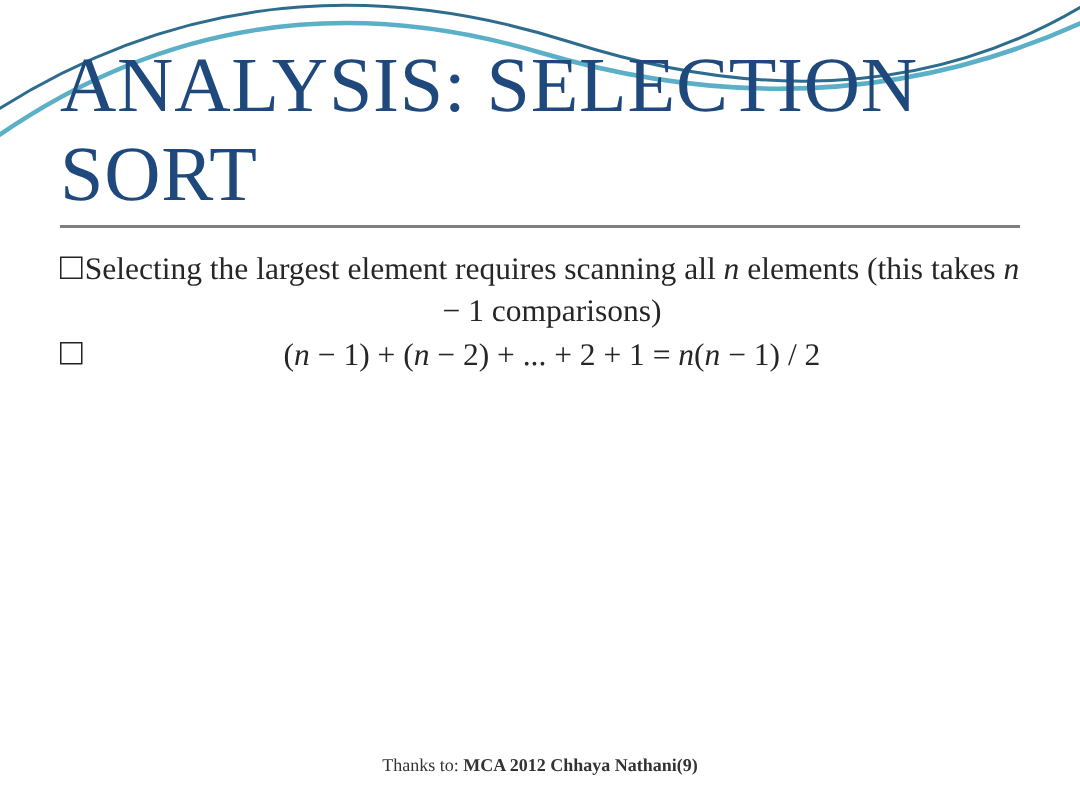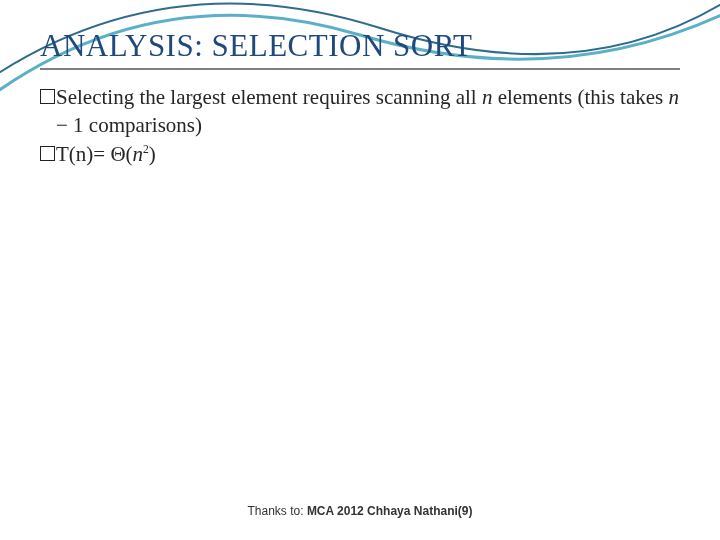--- a/index.html
+++ b/index.html
@@ -13,61 +13,62 @@
     position: absolute;
     top: 0; left: 0;
     width: 720px; height: 540px;
     pointer-events: none;
   }
   .content {
     position: relative;
     padding: 28px 40px 0 40px;
   }
   .title {
-    font-size: 31px;
+    font-size: 52px;
     color: #1F497D;
     font-weight: 400;
     letter-spacing: 0.5px;
     margin-bottom: 4px;
     font-family: Georgia, serif;
   }
   .underline {
     border-bottom: 2px solid #7F7F7F;
     margin-bottom: 14px;
   }
   .body-text {
     font-size: 21px;
     color: #262626;
     line-height: 1.32;
   }
   .bullet-line {
     display: flex;
     align-items: flex-start;
     margin-bottom: 2px;
+    text-align: center;
   }
   .bullet-box {
     display: inline-block;
     width: 15px; height: 15px;
     border: 1.5px solid #222;
     flex-shrink: 0;
     margin-top: 5px;
     margin-right: 1px;
   }
   .bullet-text { flex: 1; }
   .italic { font-style: italic; }
   .sup { font-size: 0.55em; vertical-align: super; line-height: 0; }
   .footer {
     position: absolute;
     bottom: 22px;
     left: 0;
     width: 720px;
     text-align: center;
     font-size: 12px;
     color: #333;
-    font-family: Liberation Sans, sans-serif;
+    font-family: Liberation Serif, serif;
   }
   .footer b { font-weight: bold; }
 </style>
 </head>
 <body>
 
 <svg class="swoosh" viewBox="0 0 720 540" preserveAspectRatio="none">
   <path d="M -40 120 Q 140 -30 360 35 T 770 -10" fill="none" stroke="#5BB0C8" stroke-width="3"></path>
   <path d="M -40 100 Q 150 -45 380 28 T 770 -30" fill="none" stroke="#2E6C8E" stroke-width="2"></path>
 </svg>
@@ -75,20 +76,20 @@
 <div class="content">
   <h1 class="title">ANALYSIS: SELECTION SORT</h1>
   <div class="underline"></div>
   <div class="body-text" id="bullets">
       <div class="bullet-line">
         <span class="bullet-box"></span>
         <span class="bullet-text"><span>Selecting the largest element requires scanning all </span><span class="italic">n</span><span> elements (this takes </span><span class="italic">n</span><span> − 1 comparisons)</span></span>
       </div>
       <div class="bullet-line">
         <span class="bullet-box"></span>
-        <span class="bullet-text"><span>T(n)= Θ(</span><span class="italic">n</span><span class="sup">2</span><span>)</span></span>
+        <span class="bullet-text"><span> (</span><span class="italic">n</span><span> − 1) + (</span><span class="italic">n</span><span> − 2) + ... + 2 + 1 = </span><span class="italic">n</span><span>(</span><span class="italic">n</span><span> − 1) / 2</span></span>
       </div>
     </div>
 </div>
 
 <div class="footer">
   <span>Thanks to: </span><b>MCA 2012  Chhaya Nathani(9)</b>
 </div>
 
 </body></html>

